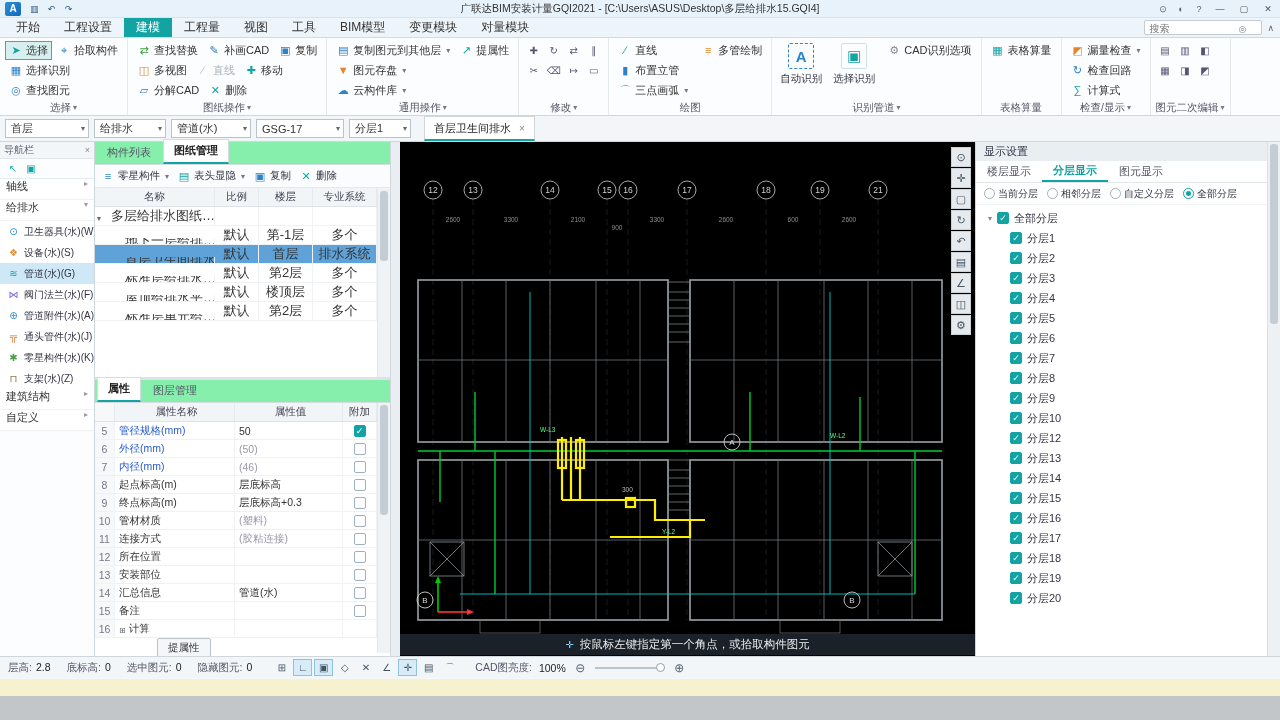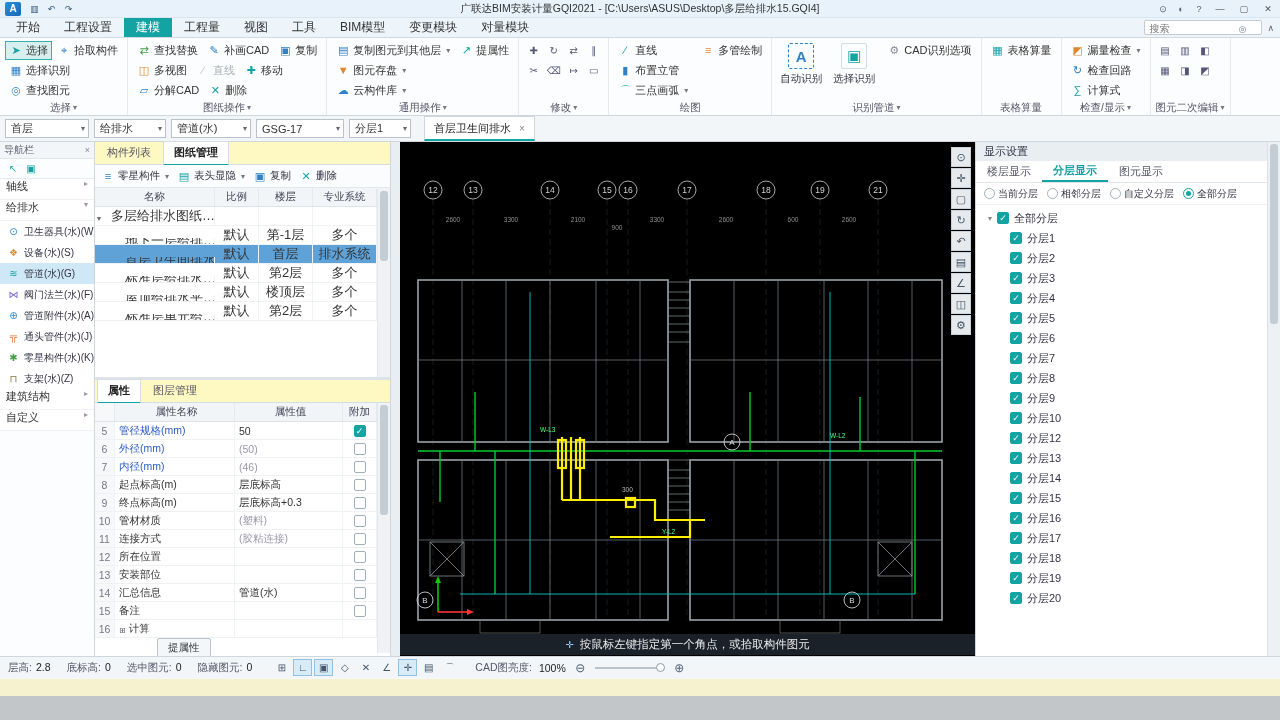--- a/index.html
+++ b/index.html
@@ -72,21 +72,21 @@
   .nav-items .nav-item:nth-child(4) .nicon{color:#7a6ad8;}
   .nav-items .nav-item:nth-child(5) .nicon{color:#2e8bd0;}
   .nav-items .nav-item:nth-child(6) .nicon{color:#e0762e;}
   .nav-items .nav-item:nth-child(7) .nicon{color:#4a9e4a;}
   .nav-items .nav-item:nth-child(8) .nicon{color:#8a7a4a;}
 
   
   .midpanel{position:absolute;top:142px;left:95px;width:296px;height:514px;background:#f5f8fa;border-right:1px solid #cfd7dd;display:flex;flex-direction:column;}
   .sheets{height:238px;display:flex;flex-direction:column;background:#fff;border-bottom:3px solid #dde3e8;position:relative;}
   .props{height:273px;display:flex;flex-direction:column;background:#fff;position:relative;}
-  .ptabs{height:23px;display:flex;align-items:center;background:#fef9c3;border-bottom:1px solid #d6dde2;padding-left:2px;gap:2px;flex-shrink:0;}
+  .ptabs{height:23px;display:flex;align-items:flex-end;background:#86efac;border-bottom:1px solid #d6dde2;padding-left:2px;gap:2px;flex-shrink:0;}
   .ptab{padding:3px 10px 4px;font-size:11px;color:#556;cursor:default;}
   .ptab.active{background:#fff;color:#222;border:1px solid #d6dde2;border-bottom:2px solid #13a3a3;font-weight:bold;}
   .stoolbar{height:23px;display:flex;align-items:center;gap:8px;padding:0 6px;font-size:10.5px;color:#334;border-bottom:1px solid #e2e8ec;background:#fafcfd;flex-shrink:0;}
   .stoolbar .tbtn{display:flex;align-items:center;gap:3px;background:none;border:none;font-size:10.5px;color:#334;font-family:inherit;}
   .thead{display:flex;height:19px;background:#f2f5f8;border-bottom:1px solid #dde3e8;font-size:10.5px;color:#445;flex-shrink:0;}
   .thead>div{display:flex;align-items:center;justify-content:center;border-right:1px solid #e4eaee;overflow:hidden;}
   .c-name{width:120px;}.c-scale{width:44px;justify-content:center;}.c-floor{width:54px;justify-content:center;}.c-sys{width:64px;justify-content:center;}
   .srow{display:flex;height:19px;border-bottom:1px solid #eef2f5;font-size:13px;color:#333;background:#fff;cursor:default;}
   .srow>div{display:flex;align-items:center;overflow:hidden;white-space:nowrap;border-right:1px solid #f0f3f6;padding:0 2px;}
   .srow.selected{background:#5ea2d8;}

